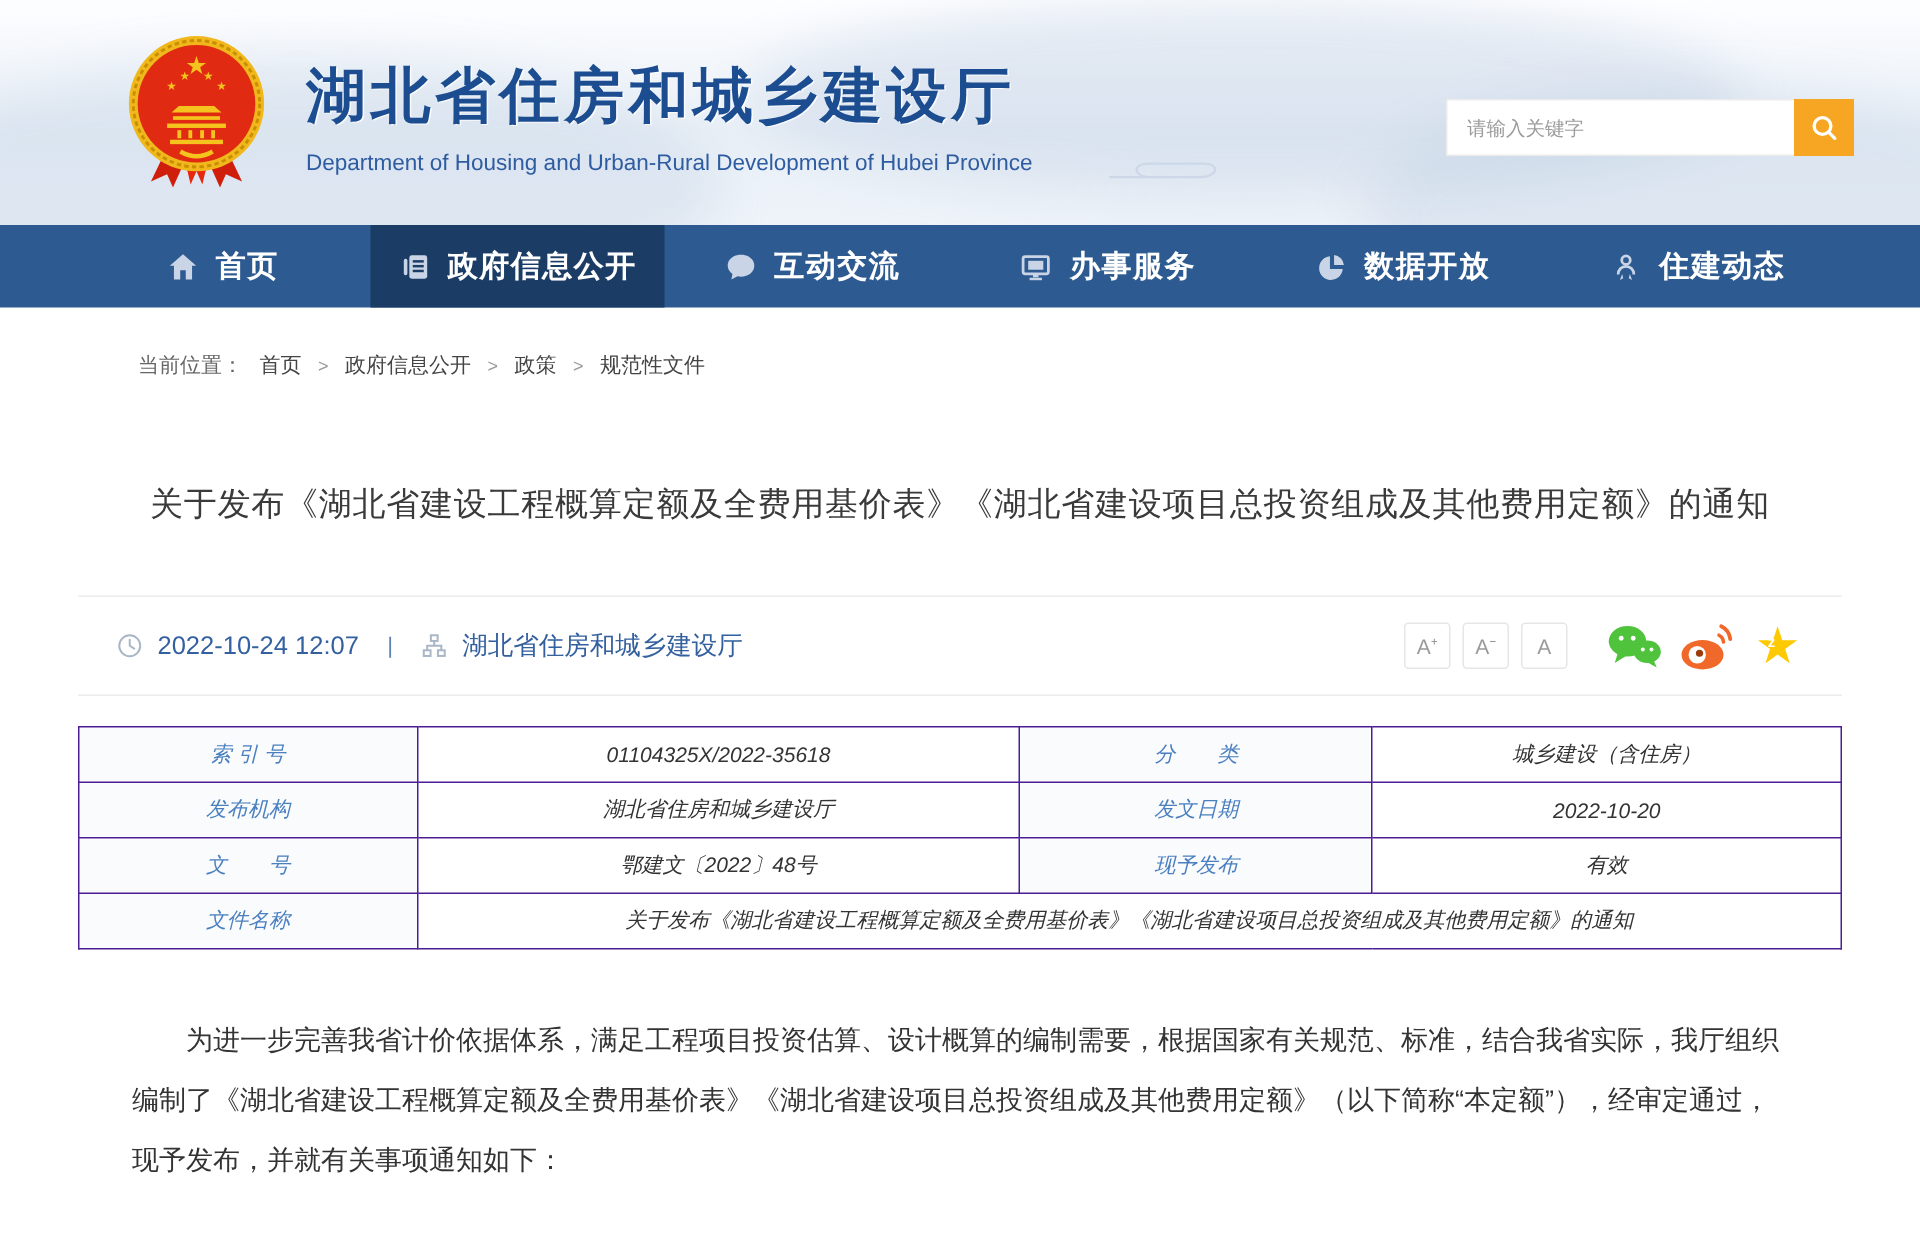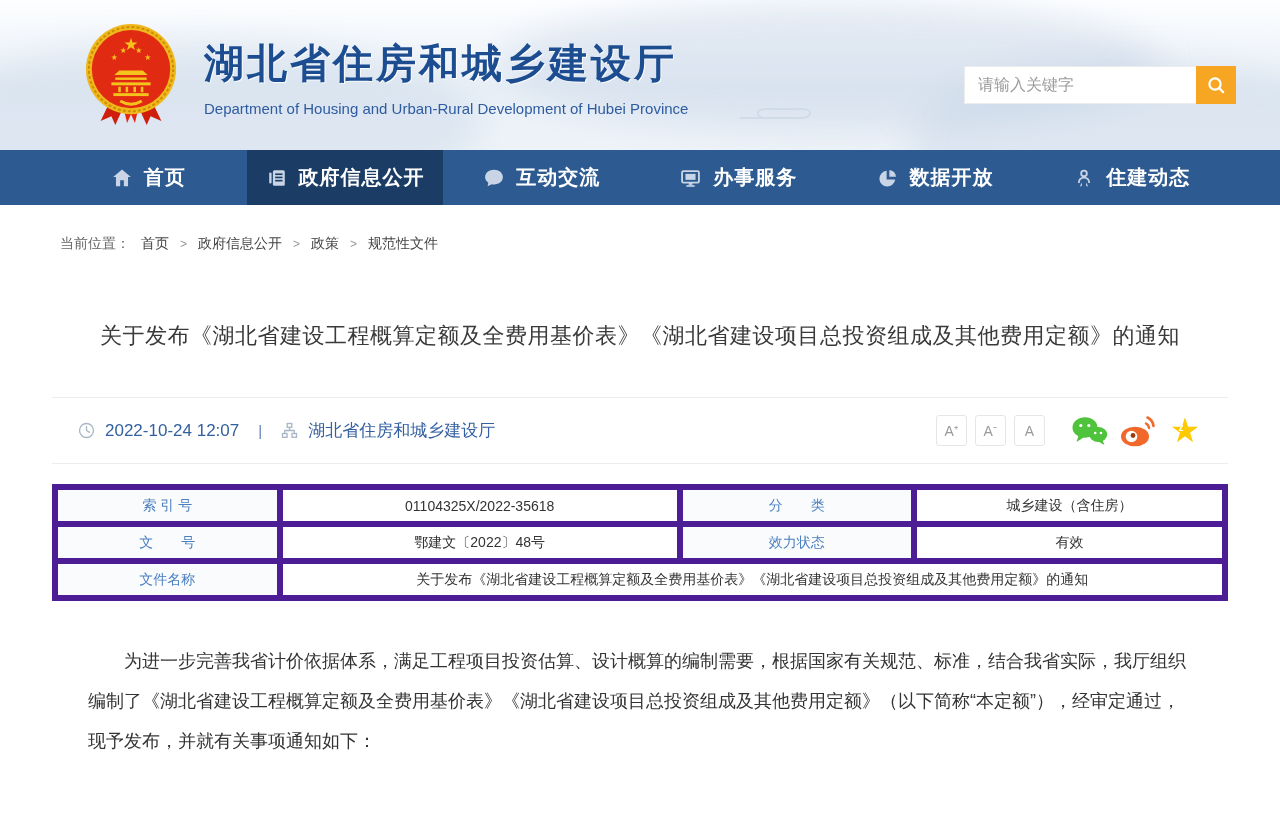--- a/index.html
+++ b/index.html
@@ -19,36 +19,36 @@
   .cloud-swirl { position:absolute; left:738px; top:100px; }
 
   .brand { position:absolute; left:82px; top:24px; display:flex; align-items:flex-start; }
   .brand-text { margin-left:24px; padding-top:12px; }
   .site-title { font-size:40px; font-weight:bold; color:#1c4d90; letter-spacing:3px;
     text-shadow:1px 1px 0 rgba(255,255,255,.8); }
   .site-sub { margin-top:9px; font-size:15px; color:#2e5ca0; }
 
   .search { position:absolute; right:44px; top:66px; width:272px; height:38px; display:flex; }
   .search input { flex:1; min-width:0; border:1px solid #ececec; border-right:none;
-    background:#fff; padding:0 13px; font-size:16px; color:#333; outline:none;
+    background:#fff; padding:0 13px; font-size:13px; color:#333; outline:none;
     font-family:"Liberation Sans",sans-serif; }
   .search input::placeholder { color:#9c9c9c; }
   .search button { width:40px; border:none; background:#f6a623; cursor:pointer;
     display:flex; align-items:center; justify-content:center; }
 
   
   .nav { height:55px; background:#2d5a90; }
   .nav-inner { margin:0 50px; height:100%; display:flex; }
   .nav-item { flex:1; display:flex; align-items:center; justify-content:center; gap:11px;
     color:#ffffff; font-size:20px; font-weight:bold; cursor:pointer; letter-spacing:1px; }
   .nav-item.active { background:#1b3c64; }
   .nav-ic { display:flex; }
 
   
-  .crumbs { margin:30px 0 0 60px; display:flex; align-items:center; gap:11px;
+  .crumbs { margin:30px 0 0 92px; display:flex; align-items:center; gap:11px;
     font-size:14px; color:#666; }
   .crumb { color:#444; cursor:pointer; }
   .crumb-sep { color:#999; font-size:12px; }
 
   
   .article { margin:0 52px; width:1176px; }
   .art-title { margin-top:68px; text-align:center; font-size:22px; color:#3a3a3a;
     font-weight:400; letter-spacing:.5px; }
 
   .meta { margin-top:46px; height:67px; border-top:1px solid #ececec; border-bottom:1px solid #ececec;
@@ -57,21 +57,21 @@
   .meta-sep { color:#5e82b5; margin:0 9px; font-size:15px; }
   .meta-right { display:flex; align-items:center; }
   .fs-btn { width:31px; height:31px; margin-left:8px; border:1px solid #e6e6e6; border-radius:3px;
     background:#fff; color:#9a9a9a; font-size:14px; cursor:pointer; line-height:1;
     font-family:"Liberation Sans",sans-serif; }
   .share { margin-left:12px; cursor:pointer; display:flex; }
   .share.first { margin-left:26px; }
 
   
   .info-table { width:100%; margin-top:20px; border-collapse:collapse; font-size:14px; table-layout:fixed; }
-  .info-table th, .info-table td { border:6px solid #4c1d95; height:37px; }
+  .info-table th, .info-table td { border:1px solid #4c1d95; height:37px;font-style:italic; }
   .info-table th { background:#fafbfc; color:#4a7fc0; font-weight:400; text-align:center; }
   .info-table td { color:#333; text-align:center; padding:0 14px; }
 
   
   .body-text { margin:40px 36px 0 36px; font-size:18px; color:#333; line-height:40px; }
   .body-text p { margin-bottom:17px; }
   .indent { text-indent:2em; }
 </style>
 </head>
 <body>
@@ -264,23 +264,29 @@
         <col style="width:26.6%">
       </colgroup>
     <tbody>
       <tr>
         <th>索 引 号</th>
         <td>01104325X/2022-35618</td>
         <th>分　　类</th>
         <td>城乡建设（含住房）</td>
       </tr>
       <tr>
+        <th>发布机构</th>
+        <td>湖北省住房和城乡建设厅</td>
+        <th>发文日期</th>
+        <td>2022-10-20</td>
+      </tr>
+      <tr>
         <th>文　　号</th>
         <td>鄂建文〔2022〕48号</td>
-        <th>效力状态</th>
+        <th>现予发布</th>
         <td>有效</td>
       </tr>
       <tr>
         <th>文件名称</th>
         <td colspan="3">关于发布《湖北省建设工程概算定额及全费用基价表》《湖北省建设项目总投资组成及其他费用定额》的通知</td>
       </tr>
     </tbody>
   </table>
 
   <div class="body-text">

